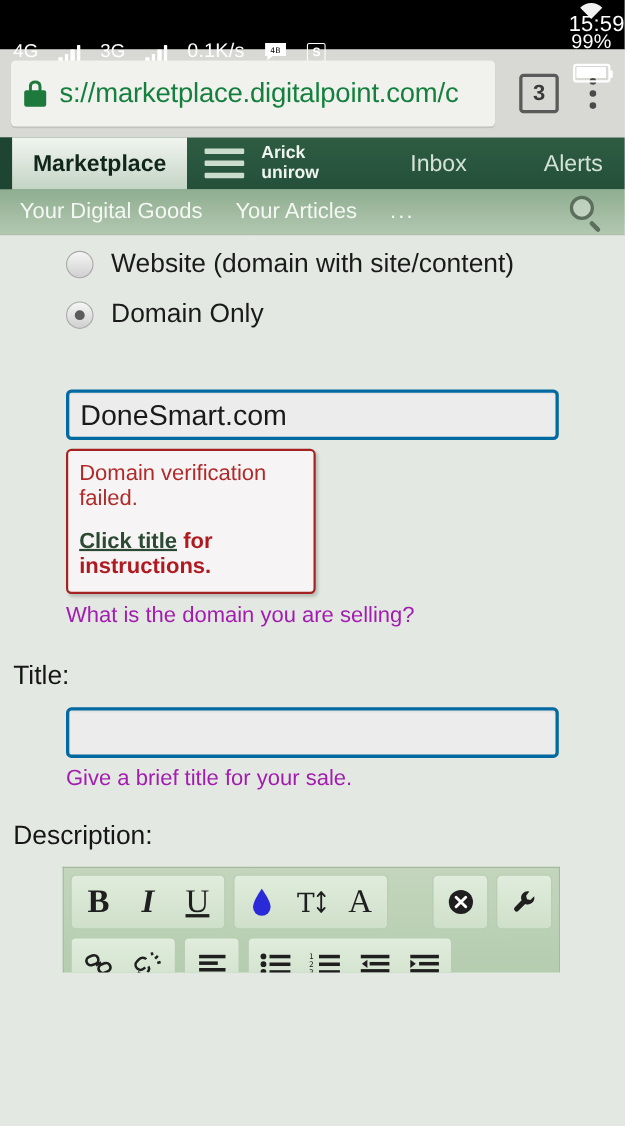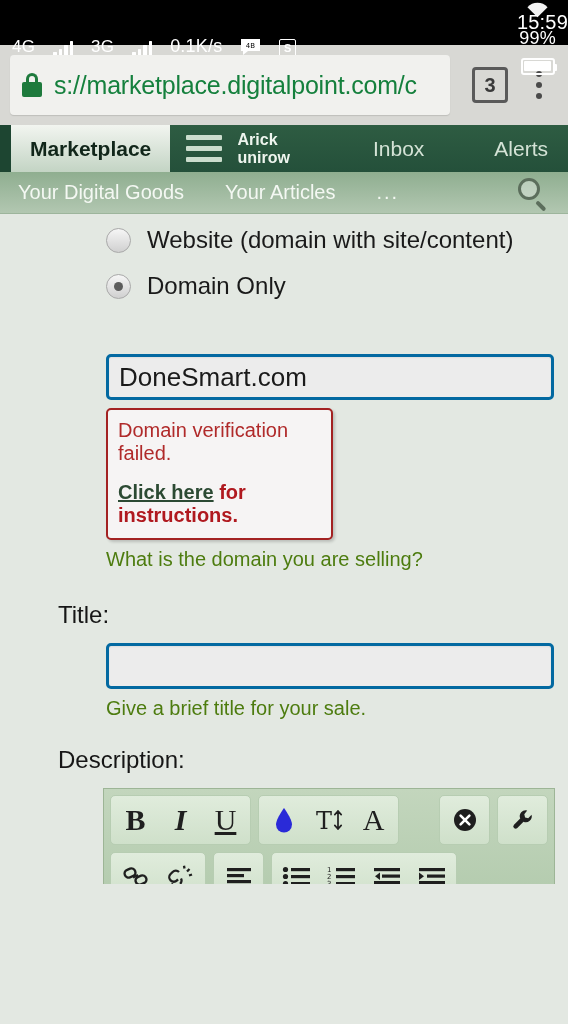--- a/index.html
+++ b/index.html
@@ -91,53 +91,53 @@
   }
   .hamburger span { display:block; width:36px; height:5px; background:#cbddcd;
                     border-radius:1px; }
   .nav-right { margin-left:auto; display:flex; align-items:center; gap:28px;
                padding-right:20px; }
   .nav-user { color:#eef5ee; font-size:16px; font-weight:bold; }
   .nav-link { color:#d4e3d6; font-size:21px;margin-left:42px; }
 
   .subnav {
     height:42px; background:linear-gradient(#8fae90,#b2c7b1);
-    display:flex; align-items:center; padding:11px 18px; gap:41px;
+    display:flex; align-items:center; padding:11px 18px; gap:30px;
     border-bottom:1px solid #9db59c;
   }
   .subnav-link { color:#f4f8f3; font-size:20px; }
   .subnav-dots { color:#f4f8f3; font-size:20px; letter-spacing:2px; }
   .searchicon { margin-left:auto; width:34px; height:34px; position:relative; }
   .searchicon .ring { position:absolute; top:2px; left:2px; width:22px;
                       height:22px; border:3px solid #5c6e5c; border-radius:50%;
                       background:rgba(255,255,255,.35); }
   .searchicon .handle { position:absolute; bottom:2px; right:3px; width:12px;
                         height:3.5px; background:#5c6e5c; border-radius:2px;
                         transform:rotate(45deg); }
 
   
   .content { background:#e3e8e2; padding:0 0 0 0; height:670px;
-             overflow:hidden; position:relative;margin-left:46px; }
+             overflow:hidden; position:relative; }
 
   .radio-row { display:flex; align-items:center; gap:16px; padding-left:60px; }
   .radio-row.first { padding-top:12px; }
   .radio-row.second { padding-top:18px; }
   .radio {
     width:25px; height:25px; border-radius:50%;
     background:linear-gradient(#f6f6f6,#d0d0d0);
     border:1px solid #a9a9a9; position:relative; flex:0 0 auto;
   }
   .radio.checked::after {
     content:""; position:absolute; top:7px; left:7px; width:9px; height:9px;
     border-radius:50%; background:#5c5c5c;
   }
   .radio-label { font-size:24px; color:#1a1a1a; }
 
   .field-label { font-size:24px; color:#161616; padding-left:12px; }
-  .hint { font-size:20px; color:#4d7c0f; padding-left:60px; }
+  .hint { font-size:20px; color:#a21caf; padding-left:60px; }
 
   .textinput {
     margin:14px 0 0 60px; width:448px; height:46px;
     background:#ececec; border:3px solid #0369a1; border-radius:5px;
     display:flex; align-items:center; padding:0 10px;
     font-size:26px; color:#1a1a1a;
     box-shadow:inset 0 1px 2px rgba(0,0,0,.06);
   }
   .textinput.empty { height:46px; }
 
@@ -289,21 +289,21 @@
 
     <div style="height:40px"></div>
 
     <div class="textinput">
       <span>DoneSmart.com</span>
     </div>
 
     <div class="errbox">
       <div class="errline1">Domain verification failed.</div>
       <div class="errline2">
-        <a class="errlink" href="#">Click here</a><span> for instructions.</span>
+        <a class="errlink" href="#">Click title</a><span> for instructions.</span>
       </div>
     </div>
 
     <div style="height:8px"></div>
     <div class="hint">What is the domain you are selling?</div>
 
     <div style="height:30px"></div>
     <div class="field-label">Title:</div>
 
     <div class="textinput empty">

